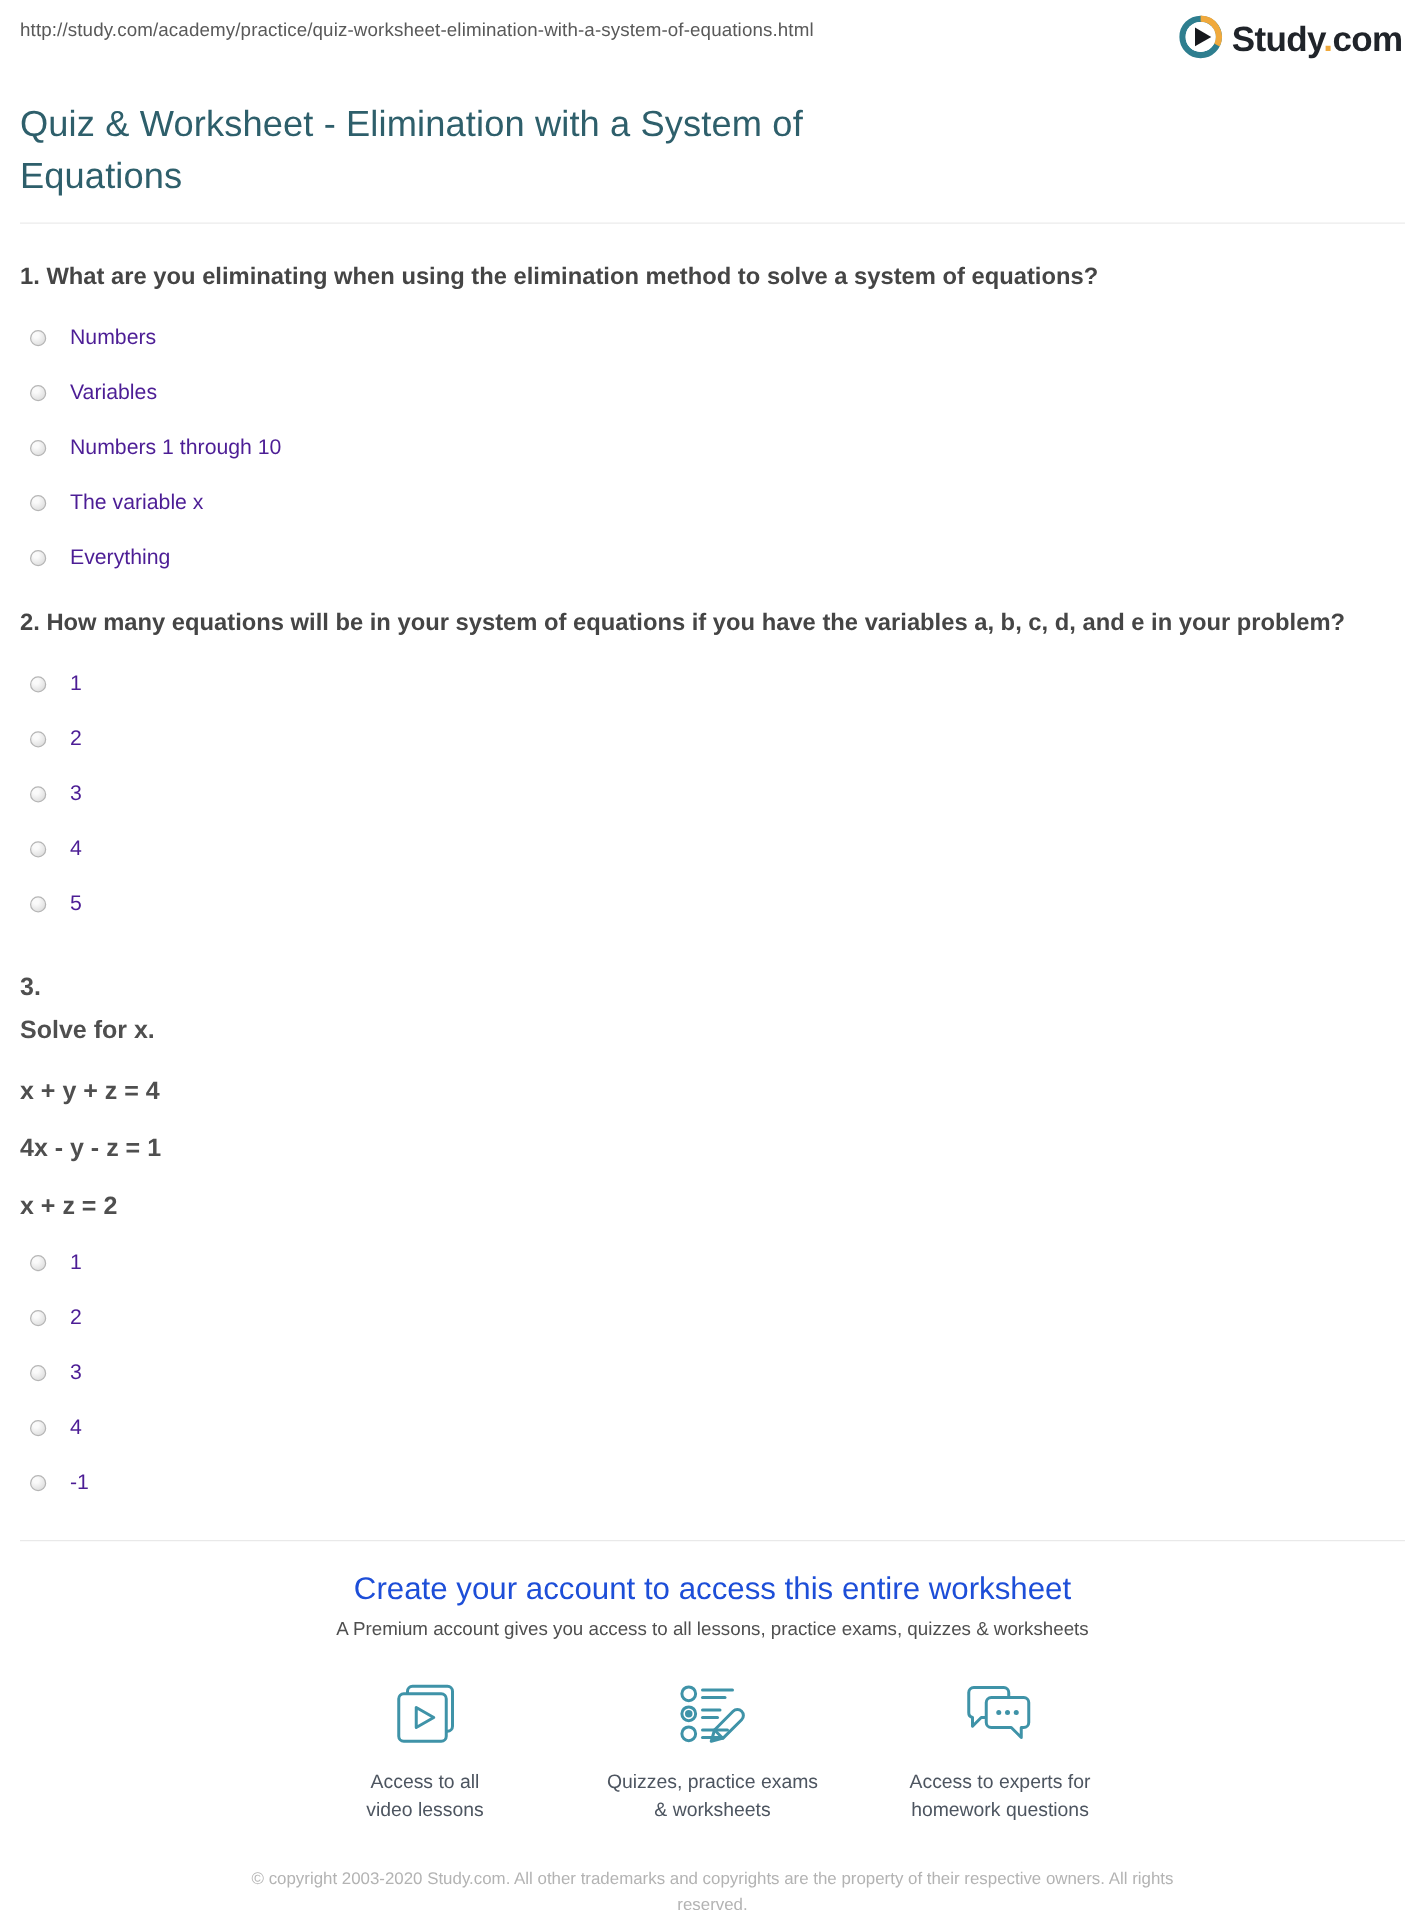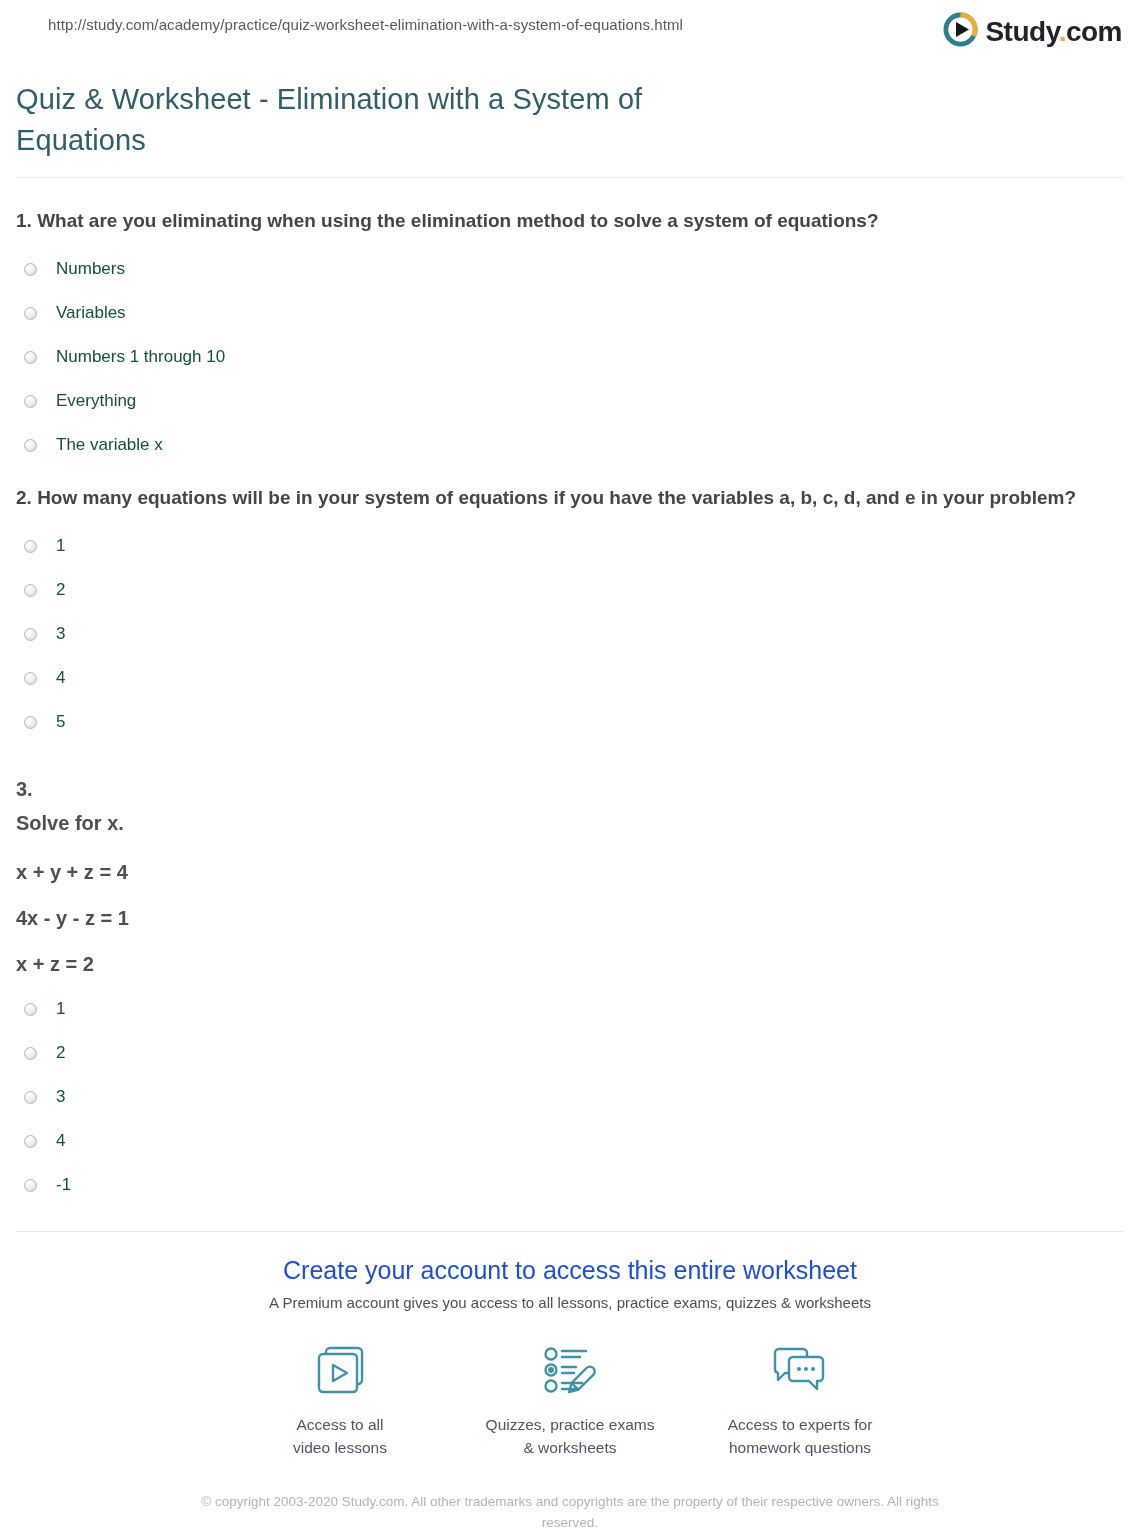--- a/index.html
+++ b/index.html
@@ -18,21 +18,20 @@
     display: flex;
     justify-content: space-between;
     align-items: flex-start;
     padding: 11px 18px 0 16px;
   }
   .url-text {
     font-size: 15px;
     color: #595959;
     padding-top: 5px;
     letter-spacing: 0.1px;
-    margin-left: 32px;
   }
   .logo {
     display: flex;
     align-items: center;
     gap: 6px;
     cursor: pointer;
   }
   .logo-text {
     font-size: 28px;
     font-weight: 700;
@@ -81,21 +80,21 @@
     border-radius: 50%;
     border: 1px solid #b5b5b5;
     background: radial-gradient(circle at 35% 30%, #fafafa 20%, #dcdcdc 85%);
     margin-left: 8px;
     flex: 0 0 13px;
     cursor: pointer;
   }
   .option-label {
     margin-left: 19px;
     font-size: 17px;
-    color: #14532d;
+    color: #4c1d95;
     cursor: pointer;
   }
 
   
   .q3-number, .q3-prompt {
     font-size: 20px;
     font-weight: 600;
     color: #4f4f4f;
   }
   .q3-number { margin-top: 44px; line-height: 27px; }
@@ -191,25 +190,25 @@
       <div class="option-row">
         <span class="radio"></span>
         <span class="option-label">Variables</span>
       </div>
       <div class="option-row">
         <span class="radio"></span>
         <span class="option-label">Numbers 1 through 10</span>
       </div>
       <div class="option-row">
         <span class="radio"></span>
+        <span class="option-label">The variable x</span>
+      </div>
+      <div class="option-row">
+        <span class="radio"></span>
         <span class="option-label">Everything</span>
-      </div>
-      <div class="option-row">
-        <span class="radio"></span>
-        <span class="option-label">The variable x</span>
       </div>
     </div>
   </div>
 
   <div style="margin-top: 18px;">
     <div class="question-heading"><span>2.</span> <span>How many equations will be in your system of equations if you have the variables a, b, c, d, and e in your problem?</span></div>
     <div class="options">
       <div class="option-row">
         <span class="radio"></span>
         <span class="option-label">1</span>

